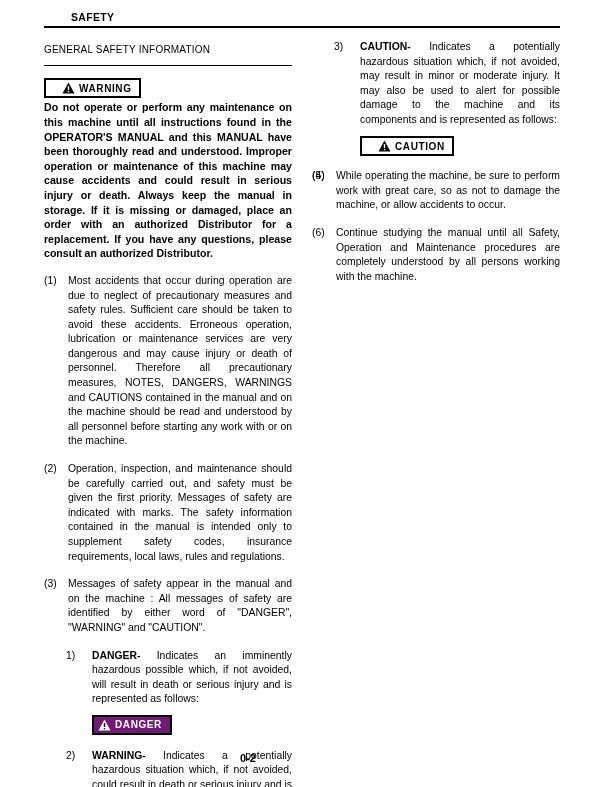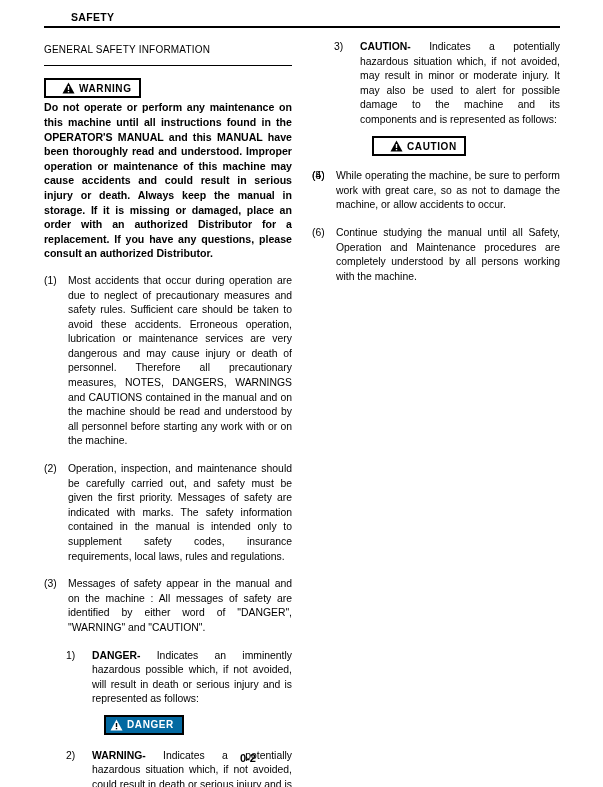--- a/index.html
+++ b/index.html
@@ -84,21 +84,21 @@
     width: 13px;
     height: 12px;
     flex: 0 0 auto;
   }
   .tri svg { display: block; }
   .danger-box {
     display: inline-flex;
     align-items: center;
     gap: 4px;
     border: 2px solid #000;
-    background: #0369a1;
+    background: #701a75;
     color: #fff;
     padding: 2px 8px 2px 4px;
   }
   .danger-box .signal-text { color: #fff; }
   .block-intro {
     font-size: 10.6px;
     font-weight: bold;
     line-height: 14.6px;
     margin-top: 2px;
     text-align: justify;
@@ -134,21 +134,21 @@
   }
   .sub-li .marker {
     position: absolute;
     left: 0;
     top: 0;
     width: 24px;
   }
   .sub-li b { font-weight: bold; }
   .badge-row {
     margin-top: 8px;
-    margin-left: 12px;
+    margin-left: 0;
   }
   .footer {
     position: absolute;
     left: 0;
     top: 752px;
     width: 496px;
     text-align: center;
     font-size: 11px;
     font-weight: bold;
   }

